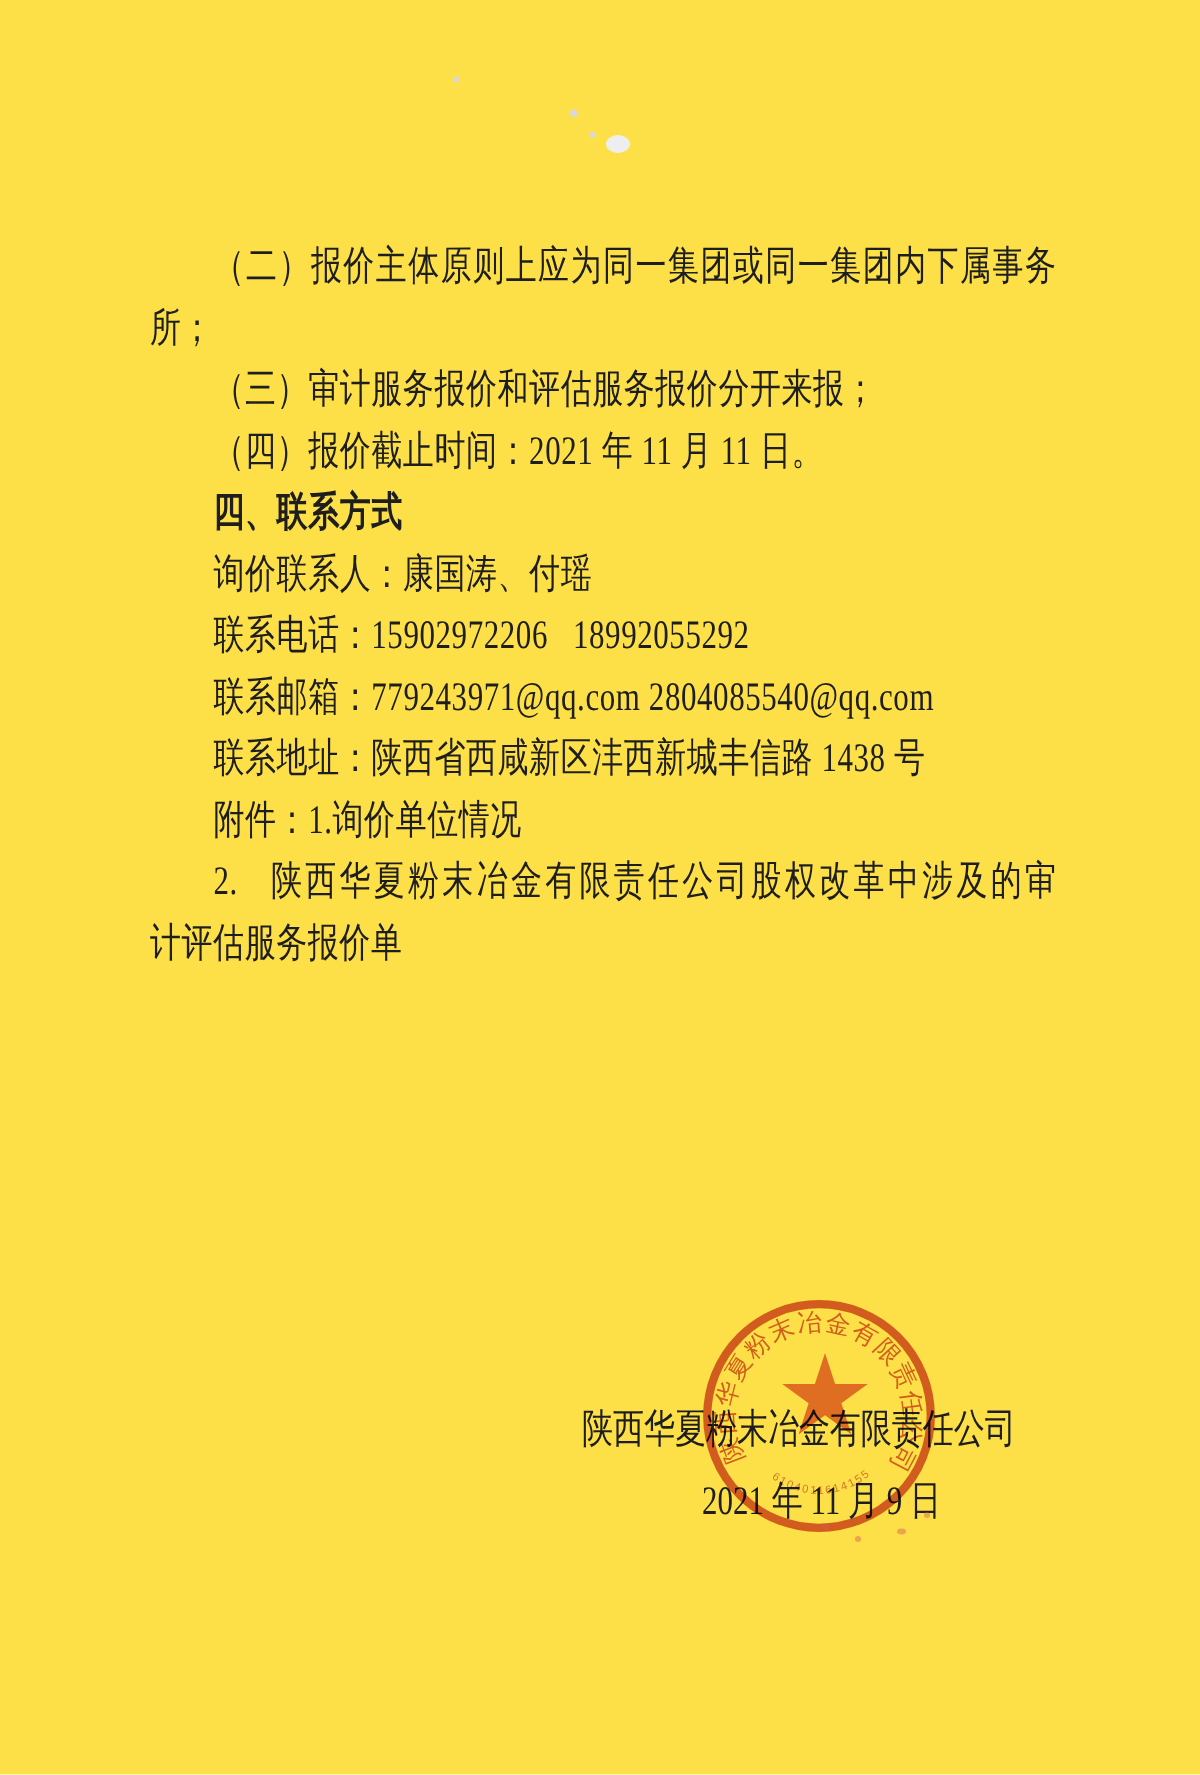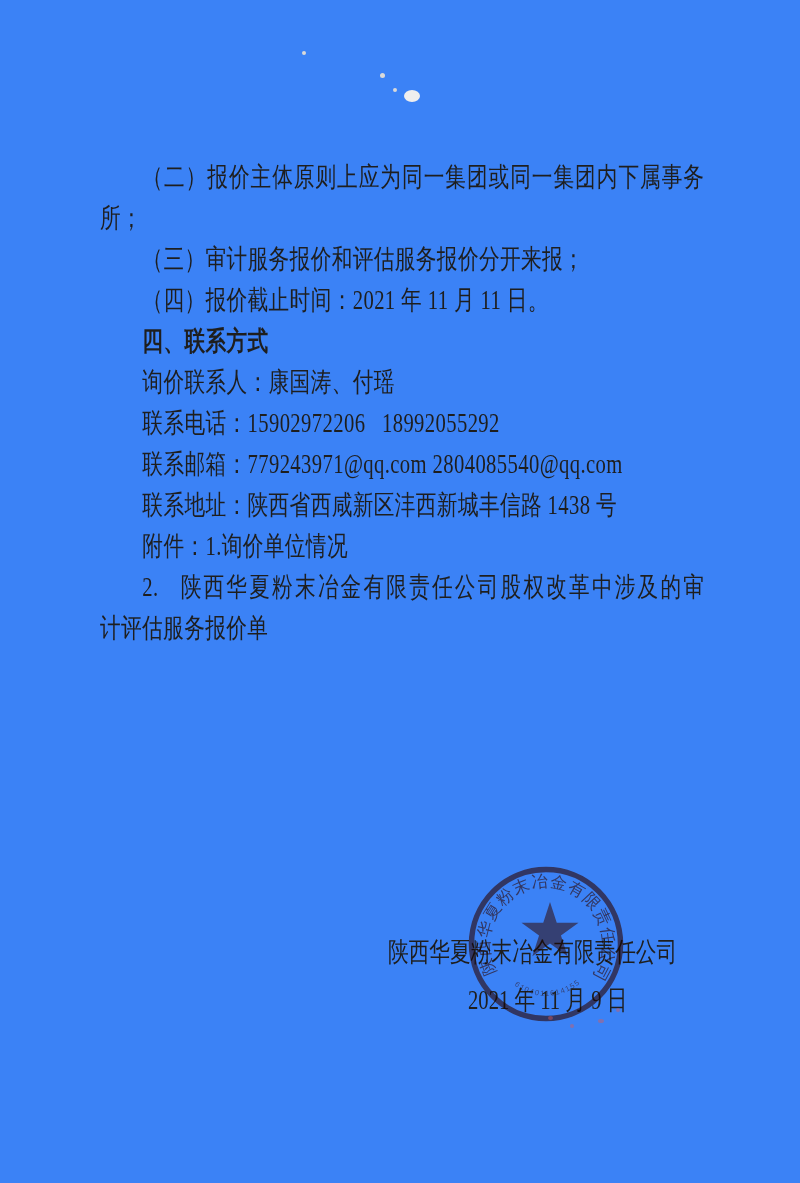--- a/index.html
+++ b/index.html
@@ -6,21 +6,21 @@
   body {
     width: 800px; height: 1183px;
     background: #ffffff;
     font-family: "Liberation Serif", "DejaVu Serif", serif;
     color: #1b1b1b;
     position: relative;
     overflow: hidden;
   }
   .page {
     position: absolute; inset: 0;
-    background: #3b82f6;
+    background: #fde047;
   }
   
   .doc {
     position: absolute; left: 100px; top: 157px;
     width: 790px;
     transform: scaleX(0.765);
     transform-origin: 0 0;
   }
   .line {
     font-size: 27px;

